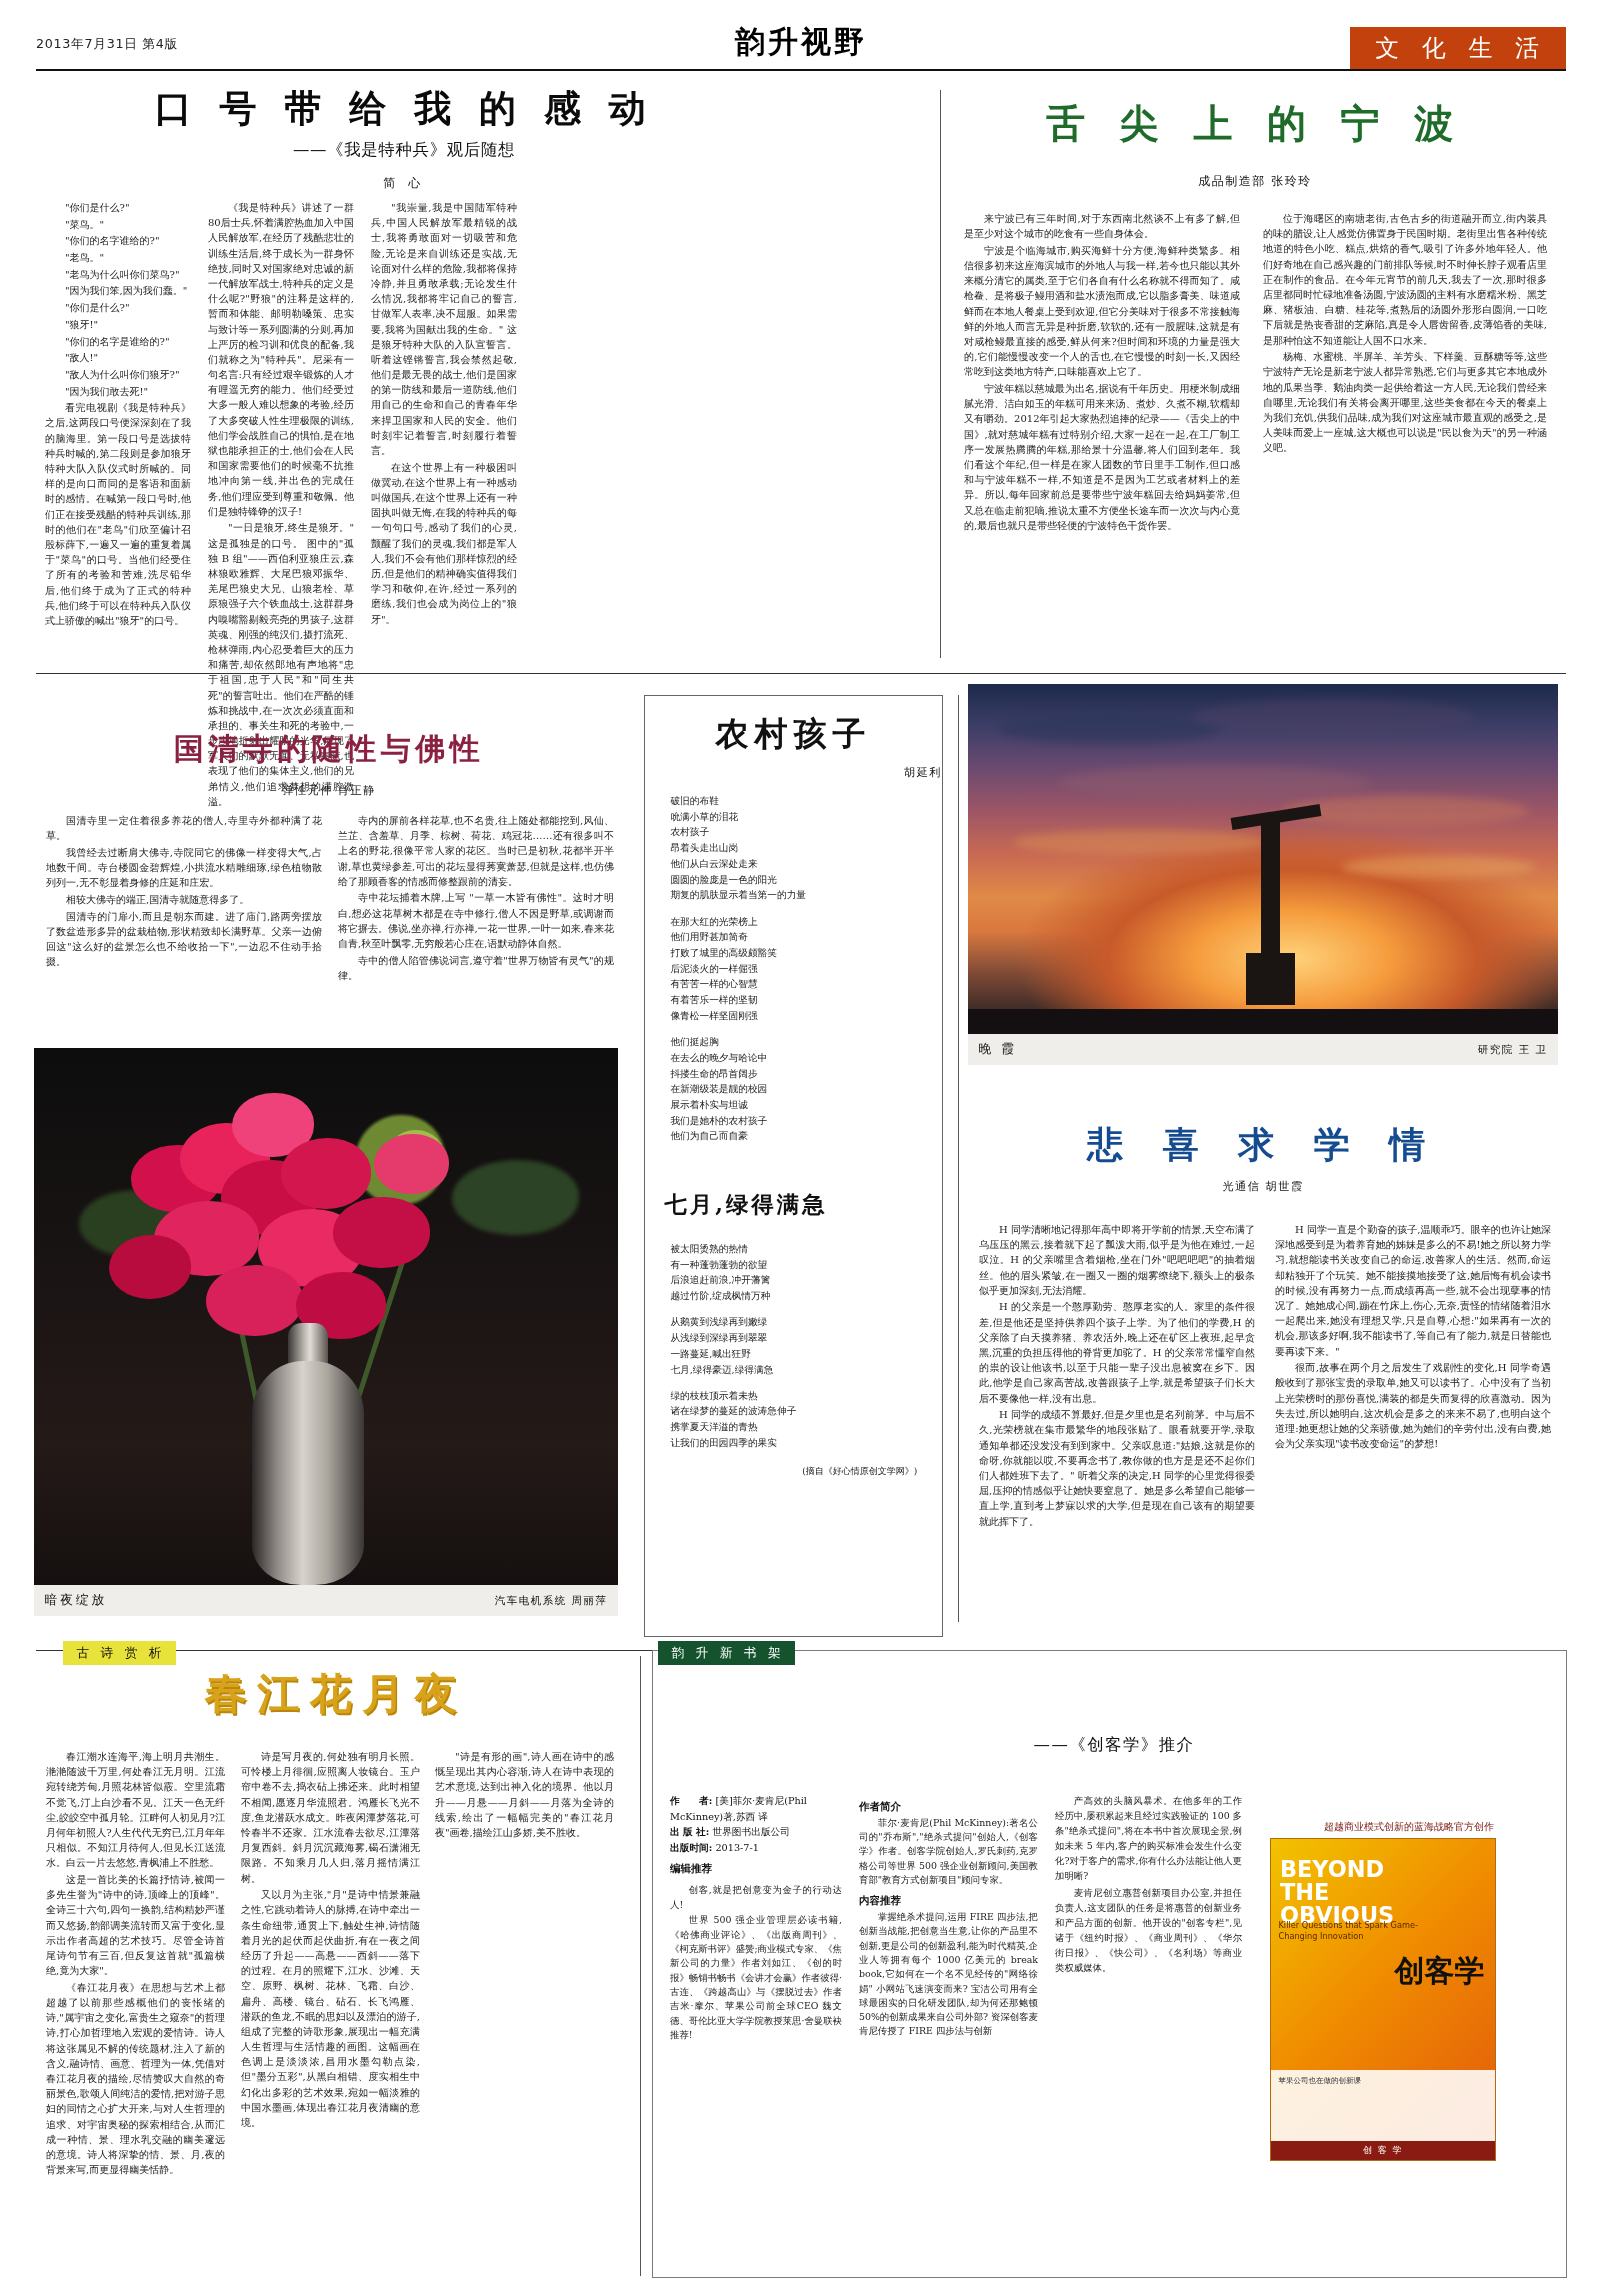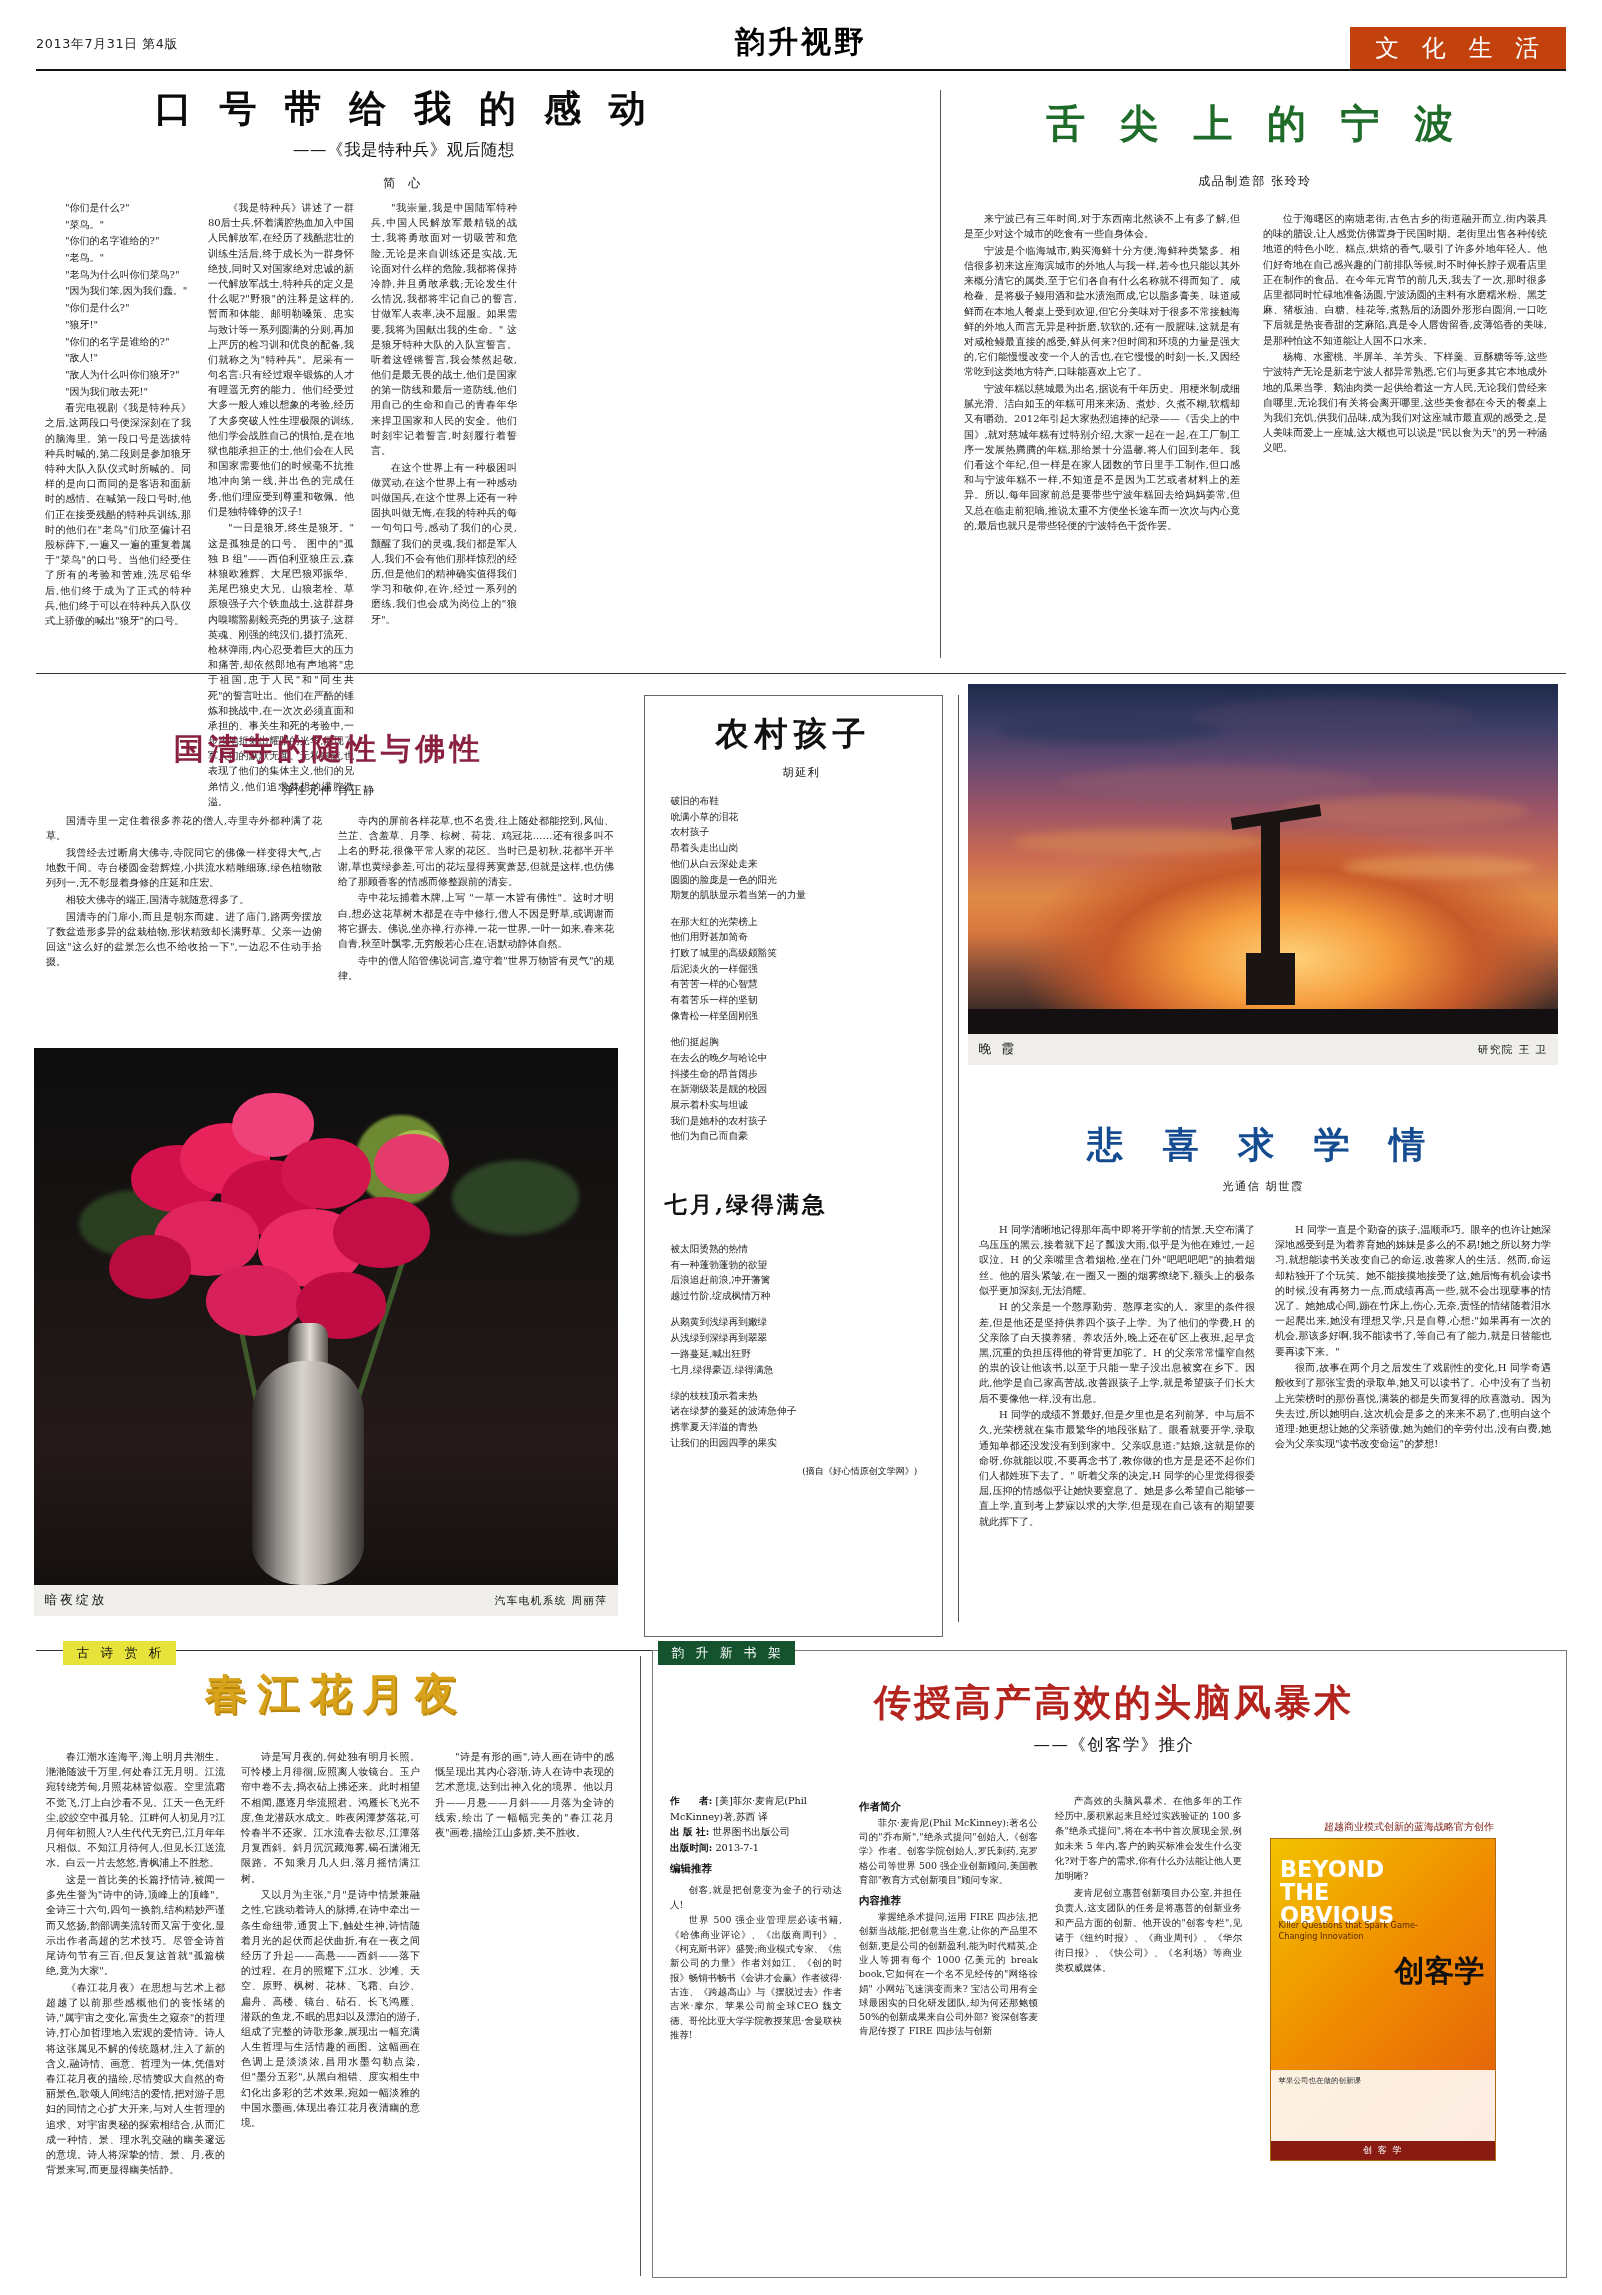--- a/index.html
+++ b/index.html
@@ -541,21 +541,21 @@
     <div class="vase-neck"></div>
     <div class="vase"></div>
     <div class="caption-bar">
       <span>暗夜绽放</span>
       <span class="credit">汽车电机系统  周丽萍</span>
     </div>
   </div>
 
   <div class="poem-box" style="left:644px; top:695px; width:299px; height:942px;">
     <div class="poem-title" style="position:absolute; left:0; right:0; top:16.4px; text-align:center; font-size:33px; letter-spacing:6px;">农村孩子</div>
-    <div style="position:absolute; left:16px; right:0; top:69px; text-align:center; font-size:11.2px; letter-spacing:1.5px; font-family:'DejaVu Serif',serif;">胡延利</div>
+    <div style="position:absolute; left:16px; right:0; top:69px; text-align:right; font-size:11.2px; letter-spacing:1.5px; font-family:'DejaVu Serif',serif;">胡延利</div>
     <div class="poem-text" style="position:absolute; left:25.4px; top:97px; width:247px;">
       <div>破旧的布鞋</div>
       <div>吮满小草的泪花</div>
       <div>农村孩子</div>
       <div>昂着头走出山岗</div>
       <div>他们从白云深处走来</div>
       <div>圆圆的脸庞是一色的阳光</div>
       <div>期复的肌肤显示着当第一的力量</div>
       <div style="height:10.5px"></div>
       <div>在那大红的光荣榜上</div>
@@ -645,21 +645,20 @@
   </div>
   <div class="col body-text" style="left:435px; top:1749px; width:179px; height:508px;">
     <p>"诗是有形的画",诗人画在诗中的感慨呈现出其内心容渐,诗人在诗中表现的艺术意境,达到出神入化的境界。他以月升——月悬——月斜——月落为全诗的线索,绘出了一幅幅完美的"春江花月夜"画卷,描绘江山多娇,美不胜收。</p>
   </div>
 
   <div class="vr-thin" style="left:640px; top:1656px; height:620px;"></div>
 
   <div class="frame-box" style="left:652px; top:1650px; width:915px; height:628px;"></div>
   <div class="tab blue" style="left:658px; top:1641px;">韵 升 新 书 架</div>
 
-  <div class="a6-title">传授高产高效的头脑风暴术</div>
   <div class="a6-sub">——《创客学》推介</div>
 
   <div class="book-meta" style="left:670px; top:1793px; width:172px;">
     <div><span class="meta-head">作　　者:</span>
       <span>[美]菲尔·麦肯尼(Phil McKinney)著,苏西  译</span></div>
     <div><span class="meta-head">出 版 社:</span>
       <span>世界图书出版公司</span></div>
     <div><span class="meta-head">出版时间:</span>
       <span>2013-7-1</span></div>
     <div class="sec-head">编辑推荐</div>

